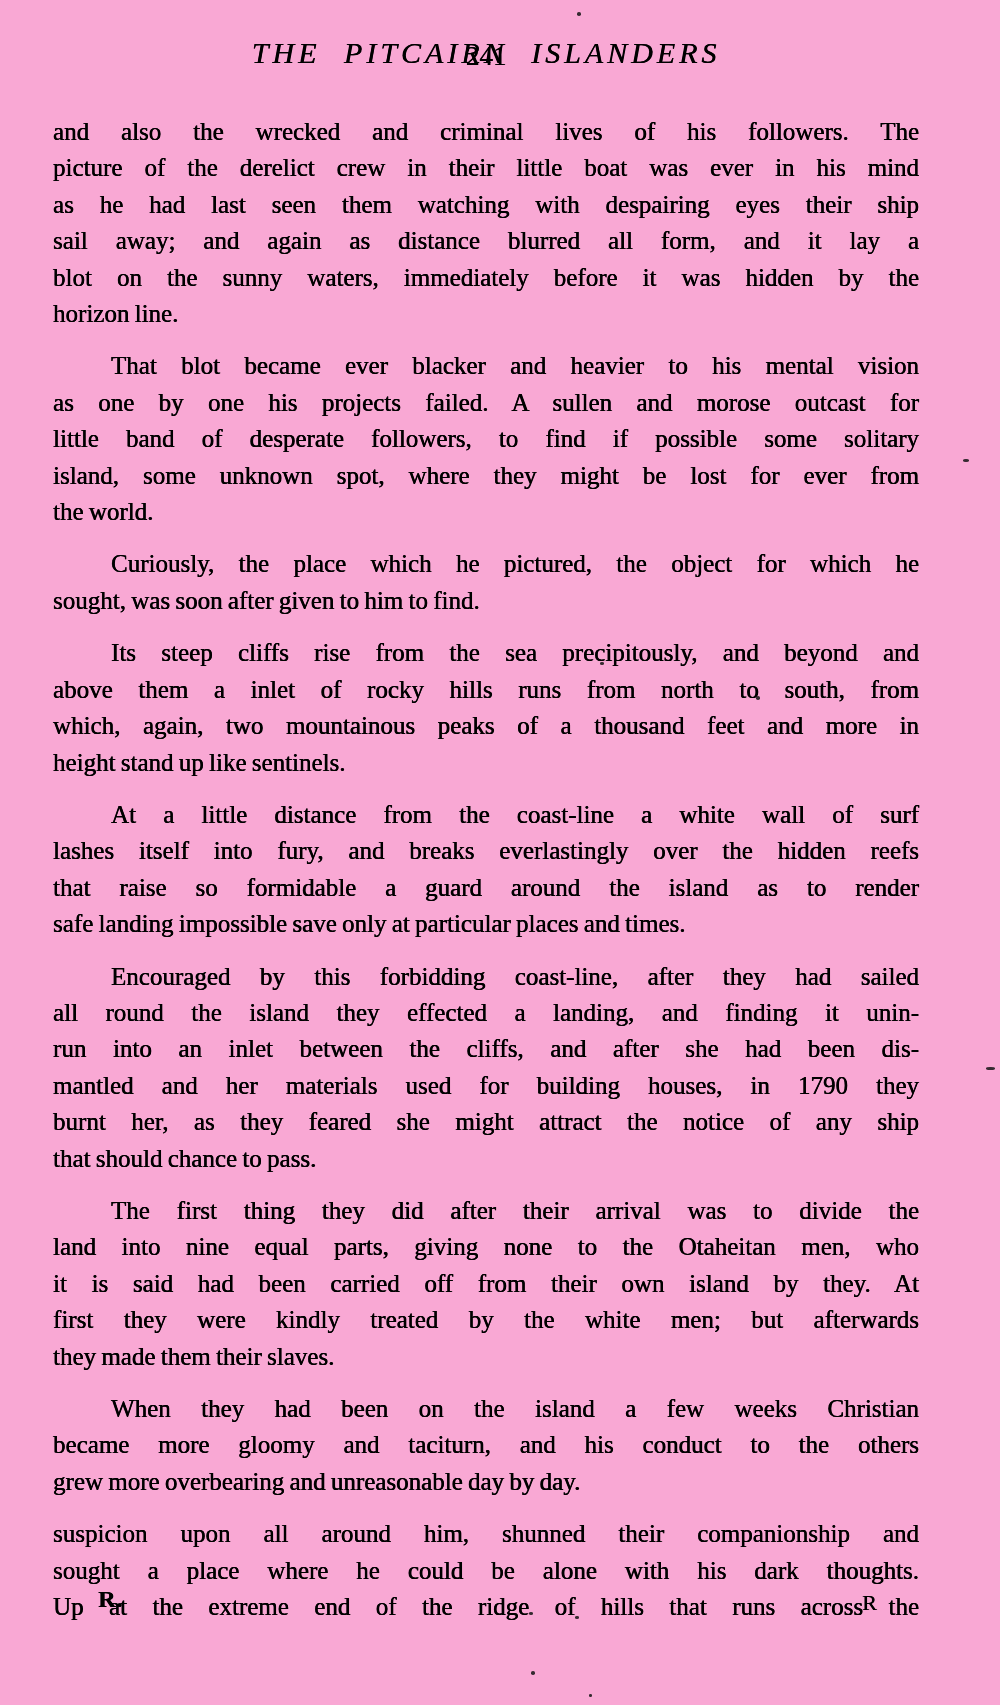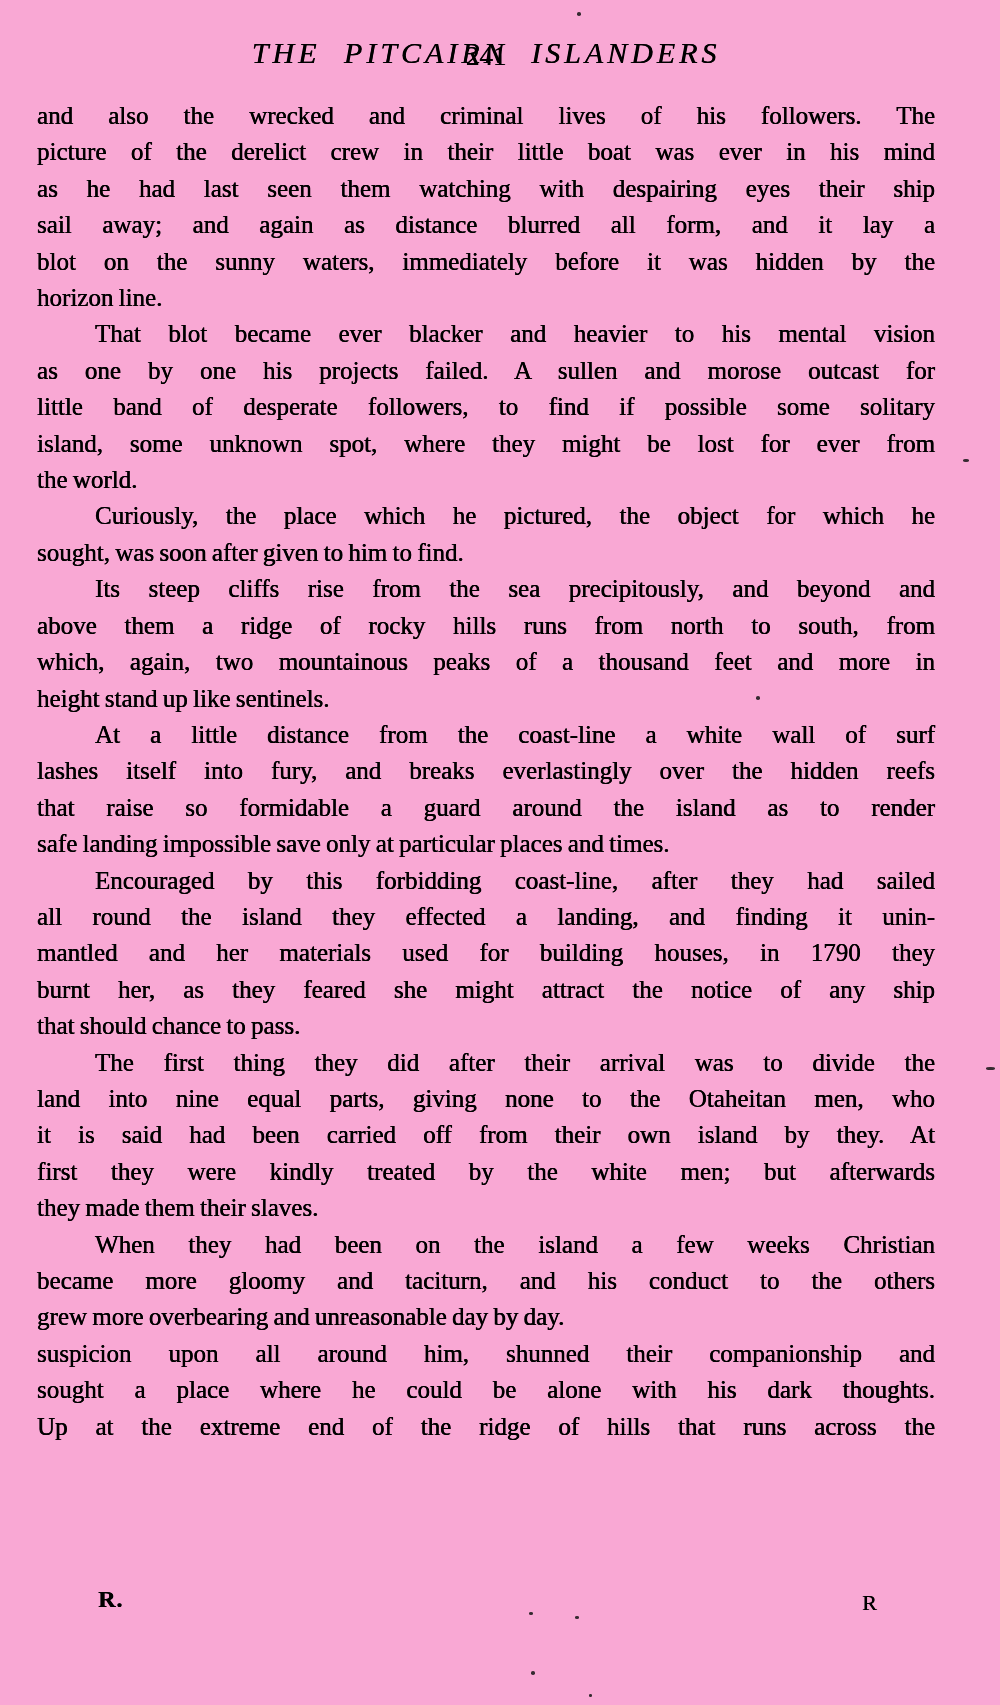--- a/index.html
+++ b/index.html
@@ -40,21 +40,21 @@
   .body-text {
     position: absolute;
     left: 37px;
     top: 98px;
     width: 898px;
     font-size: 25px;
     line-height: 36.4px;
     word-spacing: -1px;
     text-shadow: 0.35px 0 0 #000, -0.2px 0 0 rgba(0,0,0,0.55);
   }
-  .paragraph { margin: 0; padding: 0; }
+  .paragraph { margin: 16px; padding: 0; }
   .line {
     text-align: justify;
     text-align-last: justify;
   }
   .line.para-end { text-align-last: left; }
   .line.indent { text-indent: 58px; }
   
   .sig-left {
     position: absolute;
     left: 98px;
@@ -101,33 +101,34 @@
         <div class="line">little band of desperate followers, to find if possible some solitary</div>
         <div class="line">island, some unknown spot, where they might be lost for ever from</div>
         <div class="line para-end">the world.</div>
       </div>
       <div class="paragraph">
         <div class="line indent">Curiously, the place which he pictured, the object for which he</div>
         <div class="line para-end">sought, was soon after given to him to find.</div>
       </div>
       <div class="paragraph">
         <div class="line indent">Its steep cliffs rise from the sea precipitously, and beyond and</div>
-        <div class="line">above them a ridge of rocky hills runs from north to south, from</div>
+        <div class="line">above them a inlet of rocky hills runs from north to south, from</div>
         <div class="line">which, again, two mountainous peaks of a thousand feet and more in</div>
         <div class="line para-end">height stand up like sentinels.</div>
       </div>
       <div class="paragraph">
         <div class="line indent">At a little distance from the coast-line a white wall of surf</div>
         <div class="line">lashes itself into fury, and breaks everlastingly over the hidden reefs</div>
         <div class="line">that raise so formidable a guard around the island as to render</div>
         <div class="line para-end">safe landing impossible save only at particular places and times.</div>
       </div>
       <div class="paragraph">
         <div class="line indent">Encouraged by this forbidding coast-line, after they had sailed</div>
         <div class="line">all round the island they effected a landing, and finding it unin-</div>
+        <div class="line">run into an inlet between the cliffs, and after she had been dis-</div>
         <div class="line">mantled and her materials used for building houses, in 1790 they</div>
         <div class="line">burnt her, as they feared she might attract the notice of any ship</div>
         <div class="line para-end">that should chance to pass.</div>
       </div>
       <div class="paragraph">
         <div class="line indent">The first thing they did after their arrival was to divide the</div>
         <div class="line">land into nine equal parts, giving none to the Otaheitan men, who</div>
         <div class="line">it is said had been carried off from their own island by they. At</div>
         <div class="line">first they were kindly treated by the white men; but afterwards</div>
         <div class="line para-end">they made them their slaves.</div>

